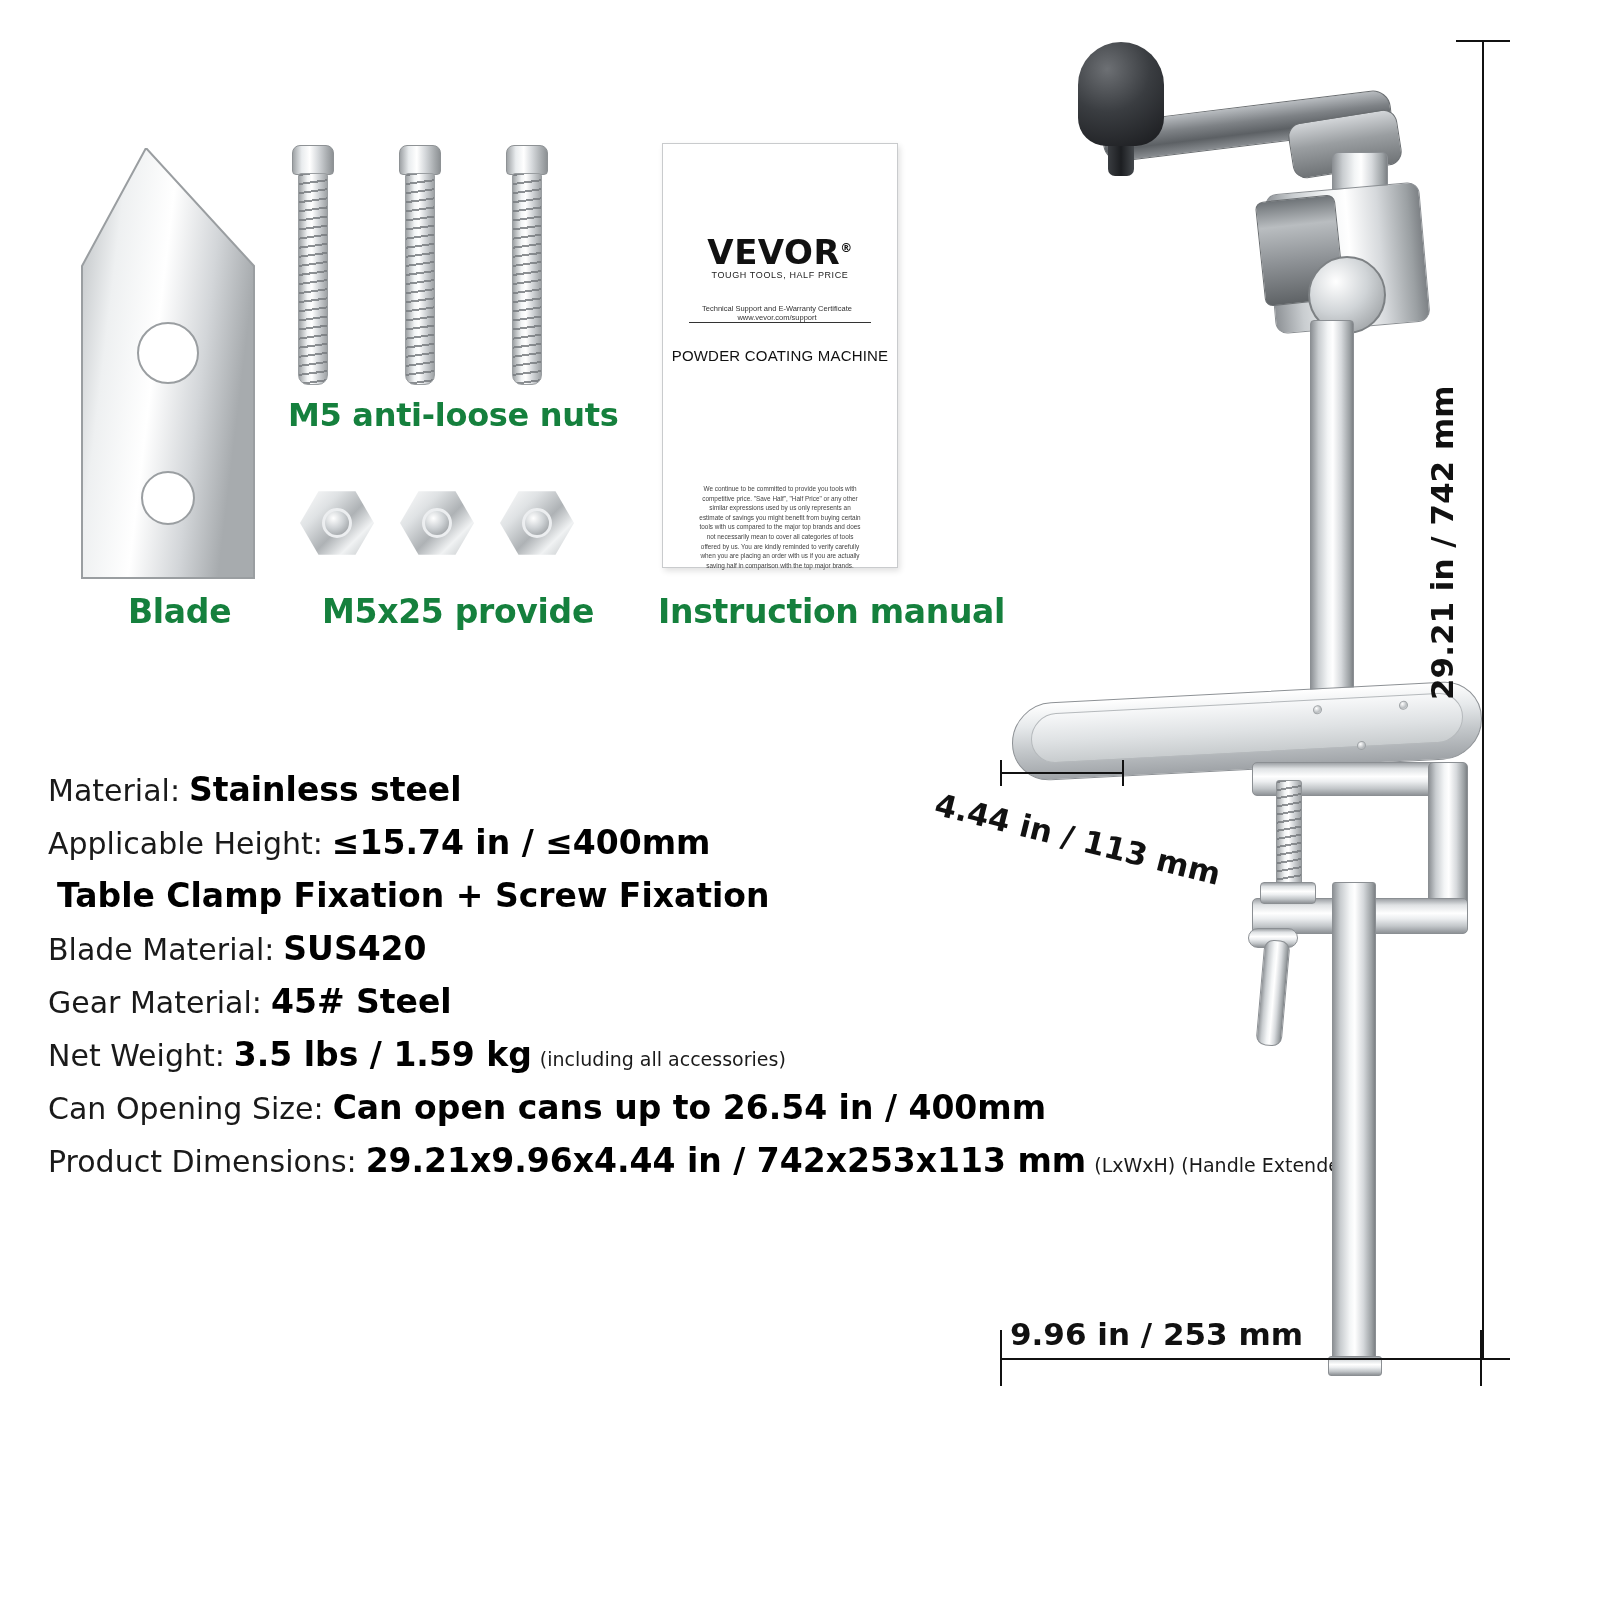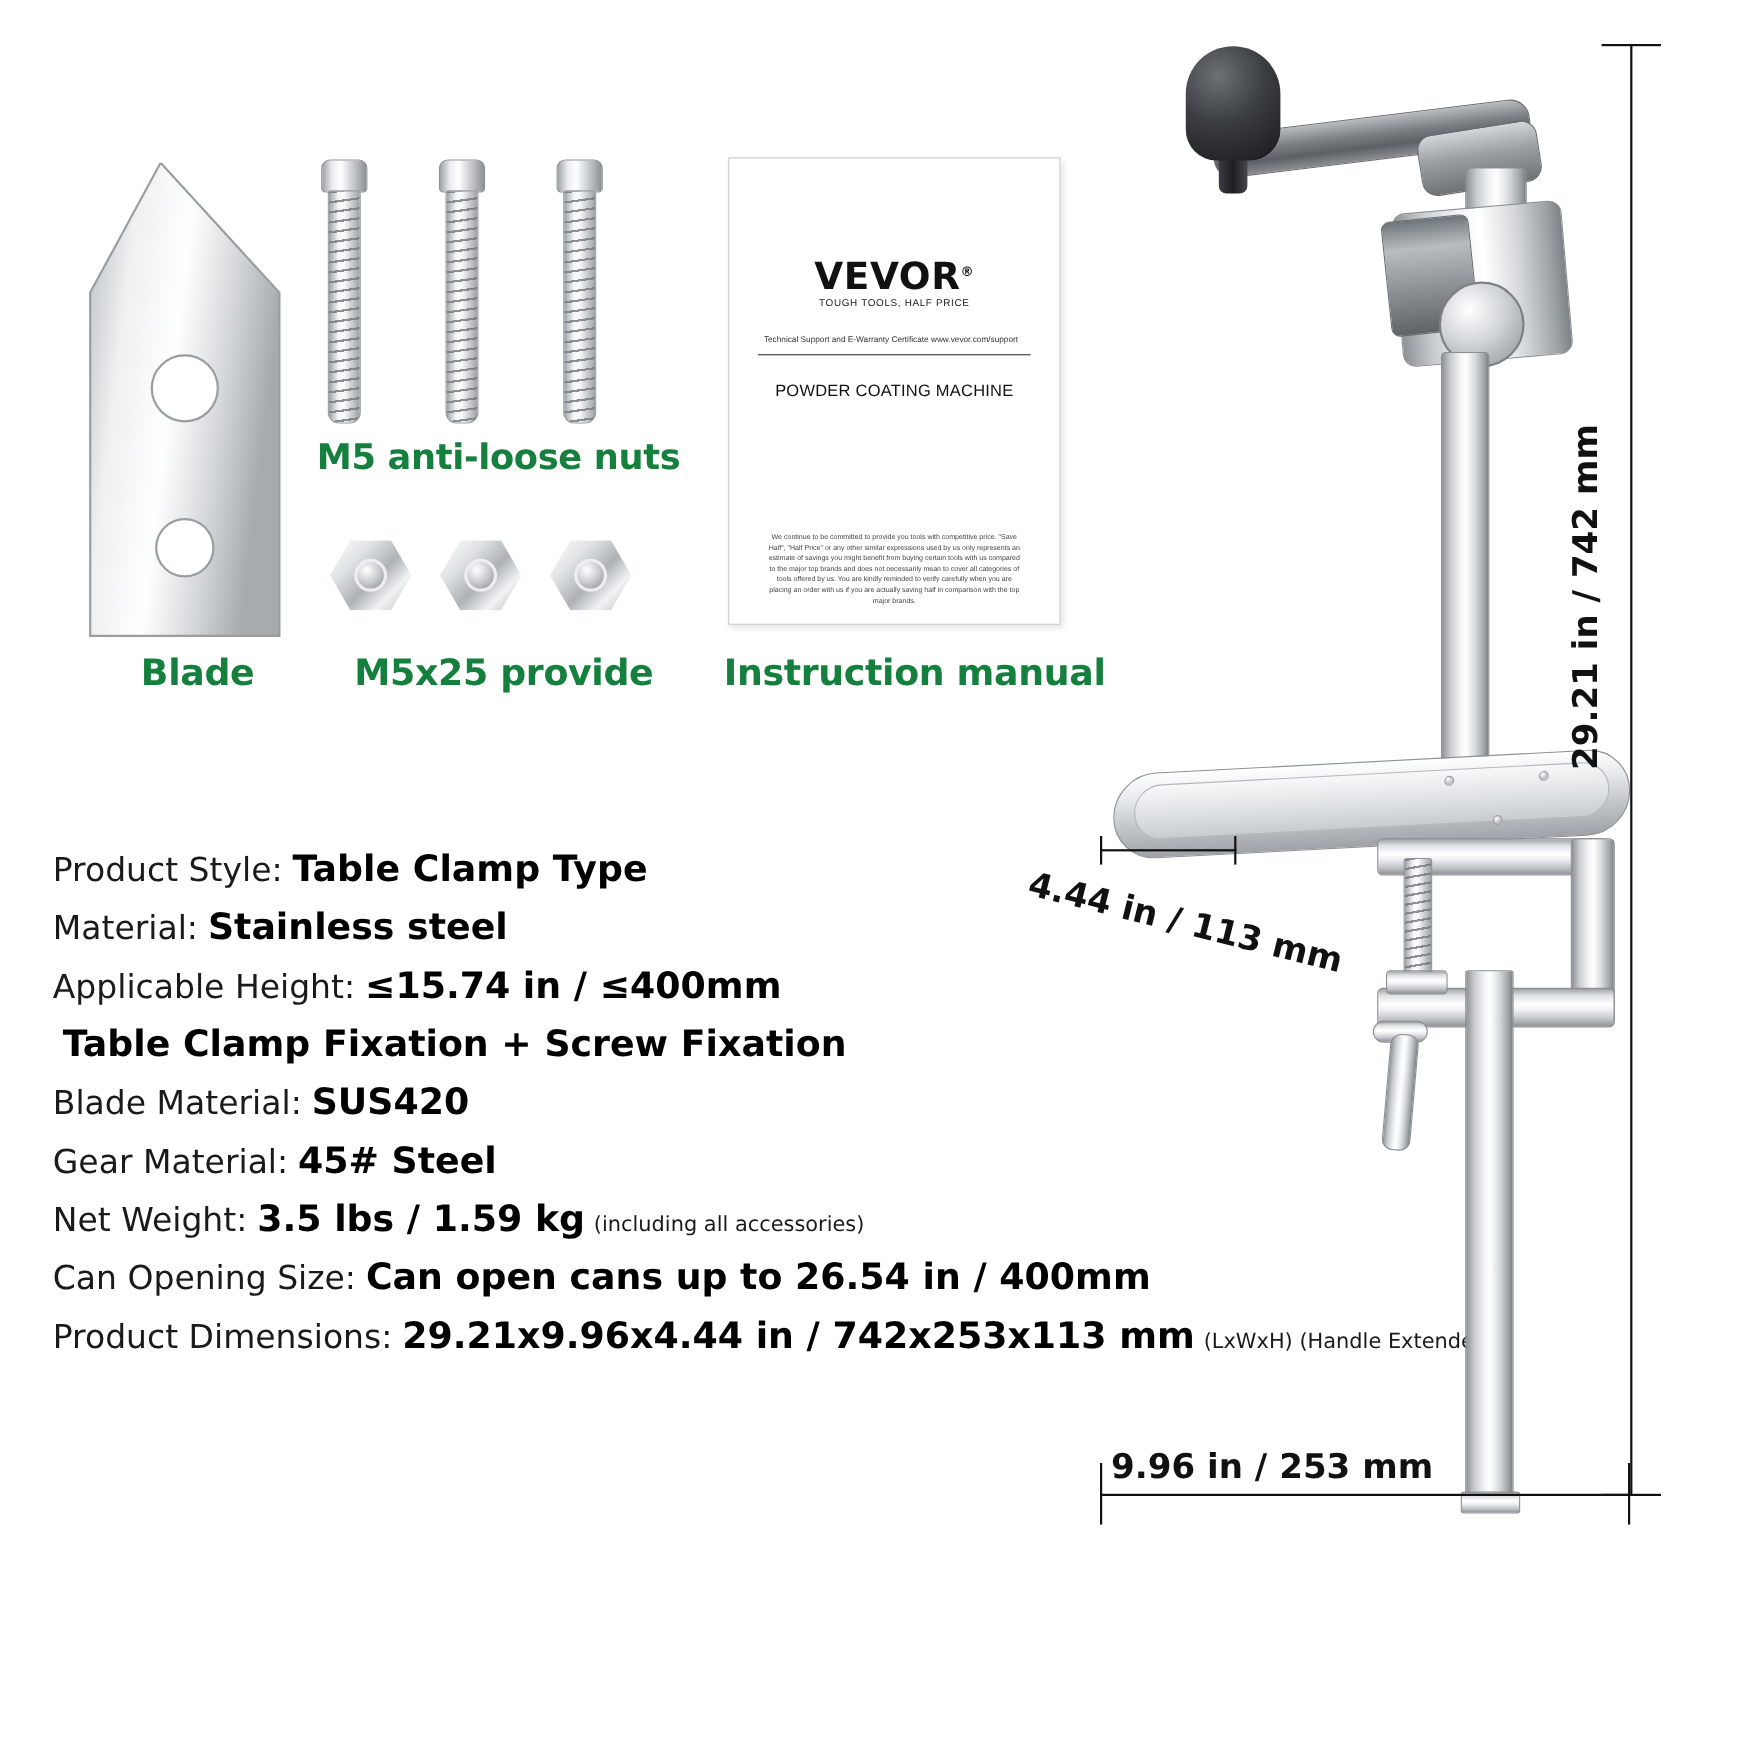--- a/index.html
+++ b/index.html
@@ -93,21 +93,21 @@
     background: radial-gradient(circle at 35% 30%, #ffffff 0%, #cdd1d4 45%, #8b8f92 100%);
     border: 3px solid #eceef0;
     box-sizing: border-box;
   }
 
   
   .manual {
     position: absolute;
     left: 662px;
     top: 143px;
-    width: 302px;
+    width: 236px;
     height: 425px;
     background: #ffffff;
     border: 1px solid #c9cbcd;
     box-shadow: 2px 3px 6px rgba(0,0,0,.12);
     box-sizing: border-box;
     padding: 0;
   }
   .manual .logo {
     position: absolute;
     left: 0; right: 0;
@@ -497,24 +497,20 @@
     <div class="tagline">TOUGH TOOLS, HALF PRICE</div>
     <div class="support">Technical Support and E-Warranty Certificate www.vevor.com/support</div>
     <div class="rule"></div>
     <div class="title">POWDER COATING MACHINE</div>
     <div class="body-text">We continue to be committed to provide you tools with competitive price. "Save Half", "Half Price" or any other similar expressions used by us only represents an estimate of savings you might benefit from buying certain tools with us compared to the major top brands and does not necessarily mean to cover all categories of tools offered by us. You are kindly reminded to verify carefully when you are placing an order with us if you are actually saving half in comparison with the top major brands.</div>
   </div>
   <div class="acc-label" style="left:658px; top:592px; font-size:33px;">Instruction manual</div>
 
   <div class="spec-list">
     <div class="spec-row">
-      <span class="spec-key">Product Style:</span>
-      <span class="spec-val">Table Clamp Type</span>
-    </div>
-    <div class="spec-row">
       <span class="spec-key">Material:</span>
       <span class="spec-val">Stainless steel</span>
     </div>
     <div class="spec-row">
       <span class="spec-key">Applicable Height:</span>
       <span class="spec-val">≤15.74 in / ≤400mm</span>
     </div>
     <div class="spec-row">
       <span class="spec-val">Table Clamp Fixation + Screw Fixation</span>
     </div>

